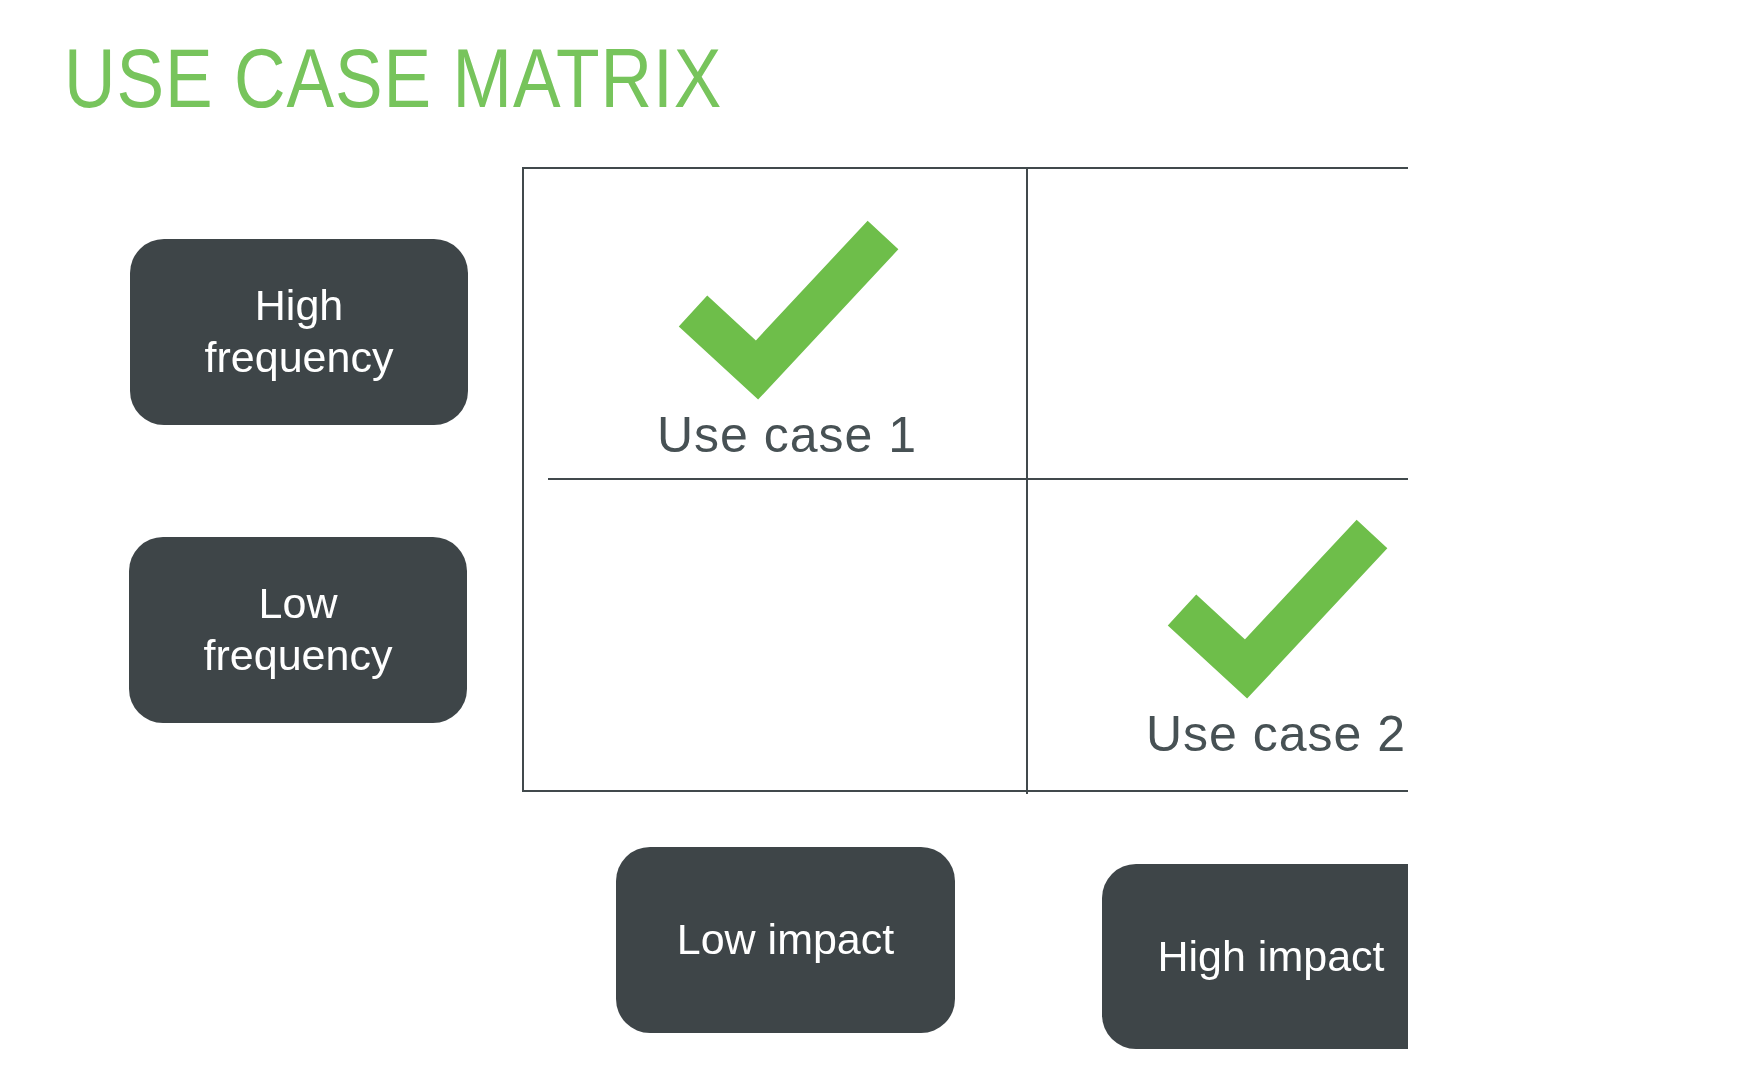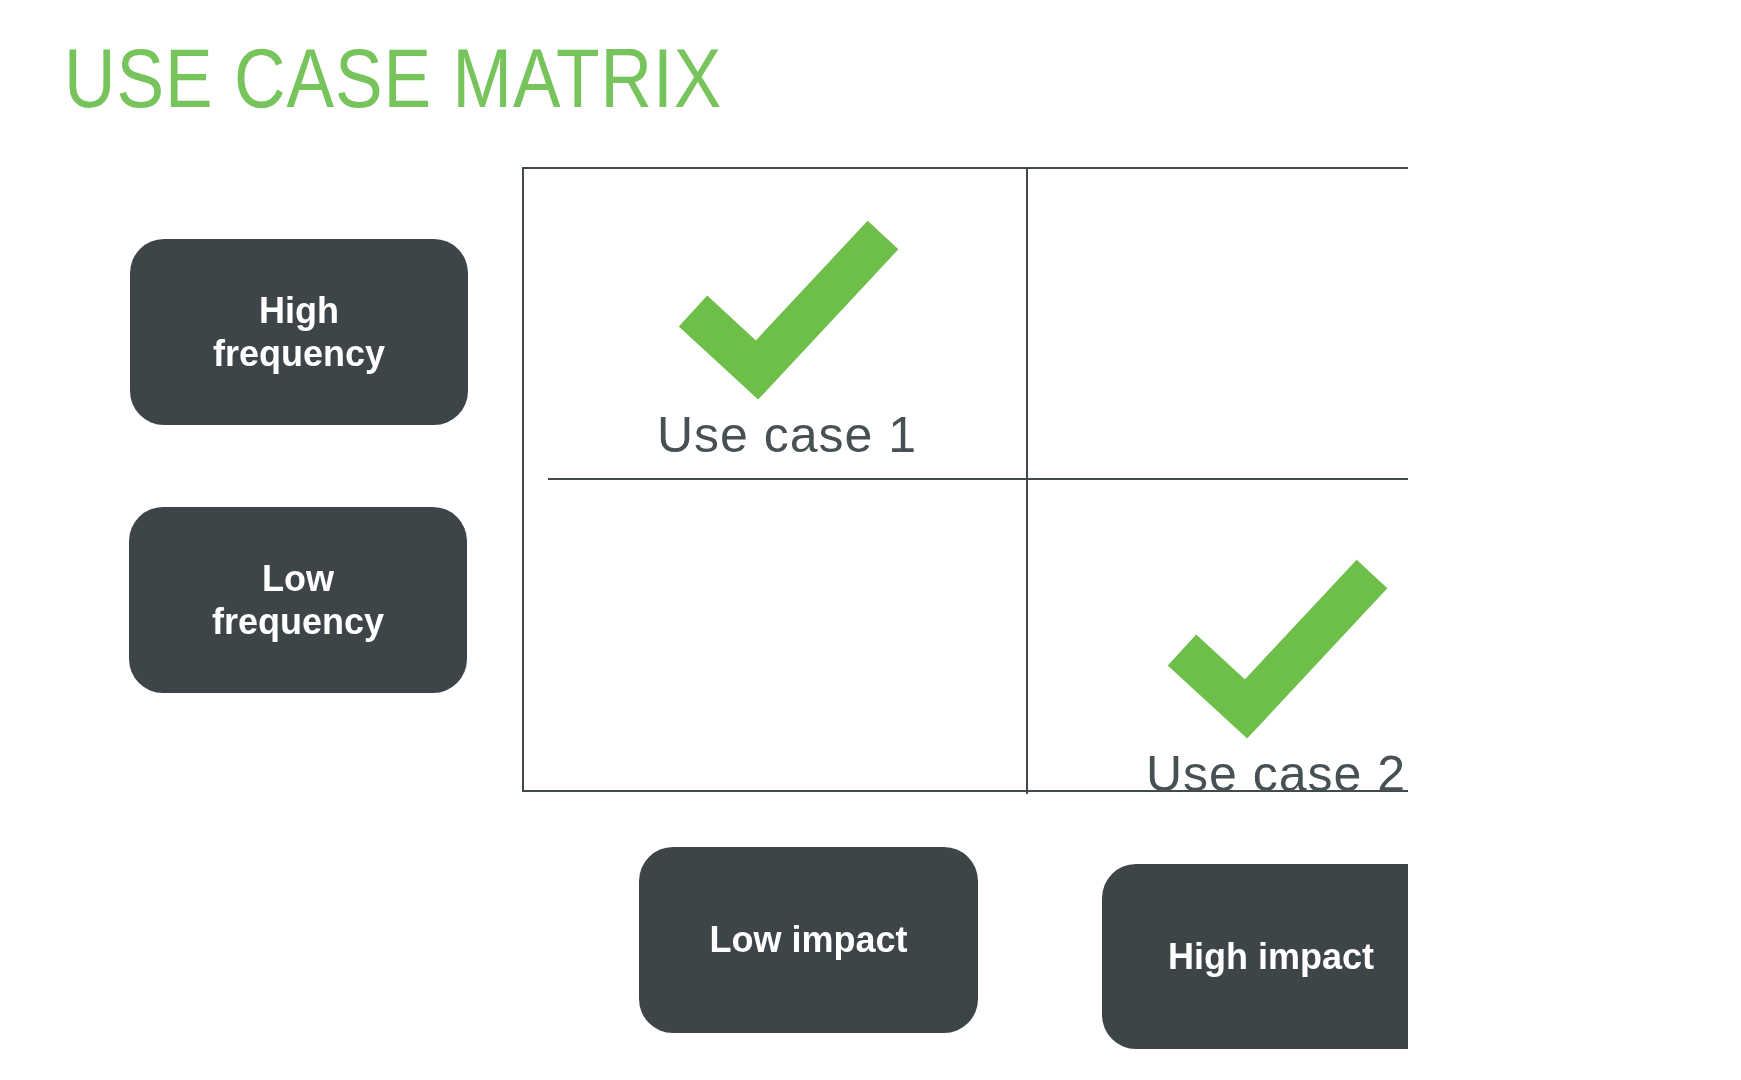--- a/index.html
+++ b/index.html
@@ -42,21 +42,21 @@
   .cell {
     box-sizing: border-box;
     display: flex;
     flex-direction: column;
     align-items: center;
     justify-content: flex-start;
     padding-top: 54px;
   }
   .cell.col-0 { border-right: 2px solid var(--grid_border, #41494C); margin-left: 24px; }
   .cell.row-0 { border-bottom: 2px solid var(--grid_border, #41494C); }
-  .cell.row-1 { padding-top: 82px; }
+  .cell.row-1 { padding-top: 42px; }
   .check-wrap {
     width: 221px;
     height: 156px;
     flex: 0 0 auto;
   }
   .check-wrap svg { overflow: visible; display: block; }
   .cell-label {
     margin-top: 27px;
     font-size: 50px;
     color: var(--label_gray, #475154);
@@ -65,28 +65,28 @@
   }
   .pill {
     position: absolute;
     background: var(--dark_slate, #3E4548);
     color: var(--pill_text, #fff);
     border-radius: 34px;
     display: flex;
     align-items: center;
     justify-content: center;
     text-align: center;
-    font-weight: 700;
-    font-size: 36px;
+    font-weight: 400;
+    font-size: 43px;
     line-height: 1.2;
     white-space: pre-line;
   }
   .pill-high-frequency { left: 130px; top: 239px; width: 338px; height: 186px; }
-  .pill-low-frequency  { left: 129px; top: 507px; width: 338px; height: 186px; }
-  .pill-low-impact     { left: 639px; top: 847px; width: 339px; height: 186px; }
+  .pill-low-frequency  { left: 129px; top: 537px; width: 338px; height: 186px; }
+  .pill-low-impact     { left: 616px; top: 847px; width: 339px; height: 186px; }
   .pill-high-impact    { left: 1102px; top: 848px; width: 338px; height: 185px; margin-top: 16px; }
 </style>
 </head>
 <body>
 
 <div class="stage">
 
   <div class="slide-title">USE CASE MATRIX</div>
 
   <div class="matrix">

